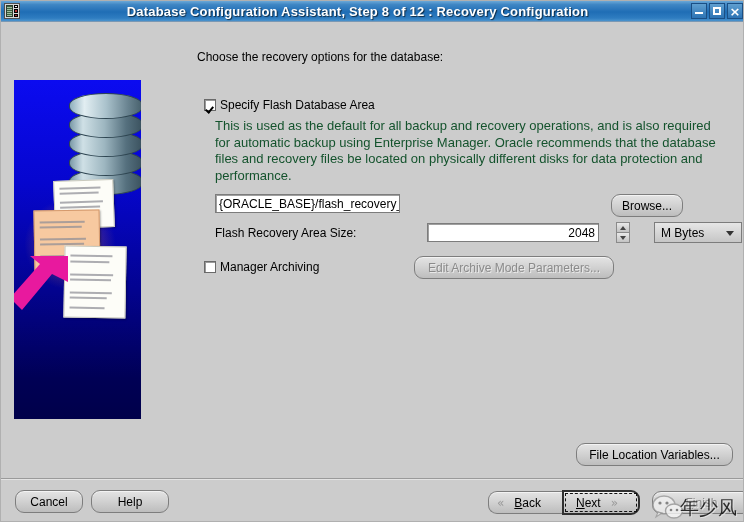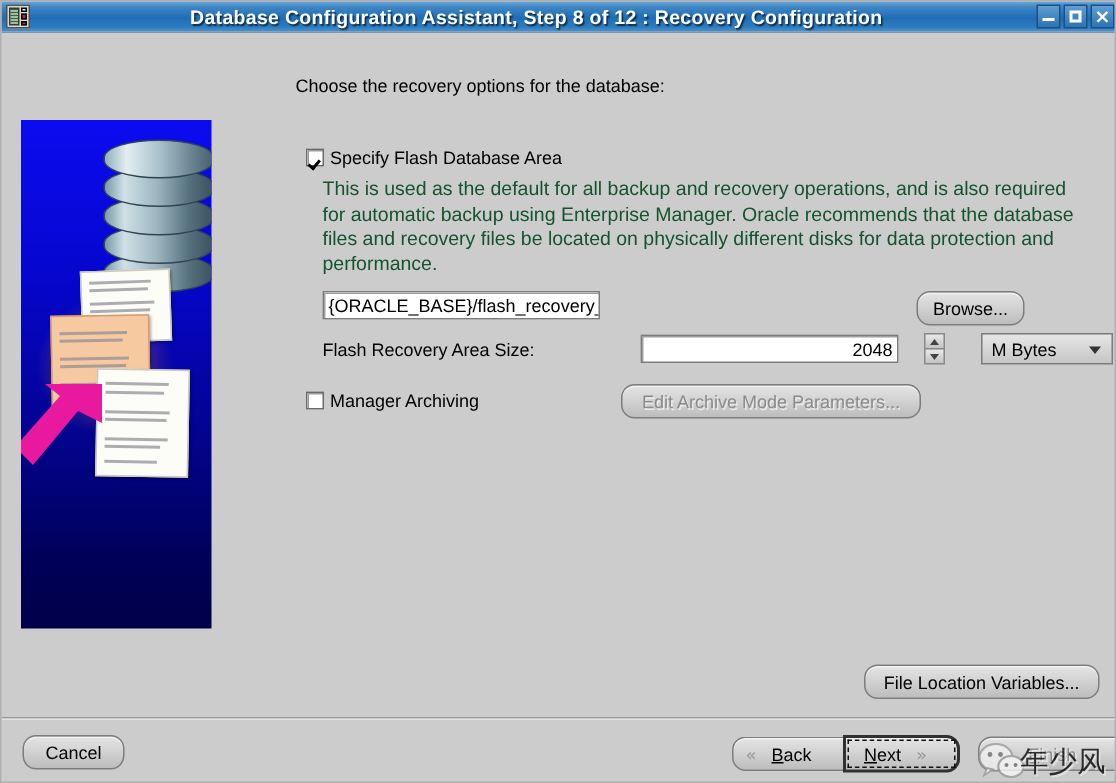--- a/index.html
+++ b/index.html
@@ -375,20 +375,21 @@
       <span class="cb-label">Manager Archiving</span>
     </div>
     <div class="btn disabled" id="edit-arch-btn">Edit Archive Mode Parameters...</div>
 
     <div class="btn" id="file-loc-btn">File Location Variables...</div>
 
     <div id="separator"></div>
 
     <div id="btn-left">
       <div class="btn" id="cancel-btn">Cancel</div>
+      <div class="btn" id="help-btn">Help</div>
     </div>
 
     <div id="btn-right">
       <div class="btn" id="back-btn">
         <span class="chev">«</span>
         <span><span class="mn">B</span>ack</span>
       </div>
       <div class="btn" id="next-btn">
         <span class="focusring"></span>
         <span><span class="mn">N</span>ext</span>

